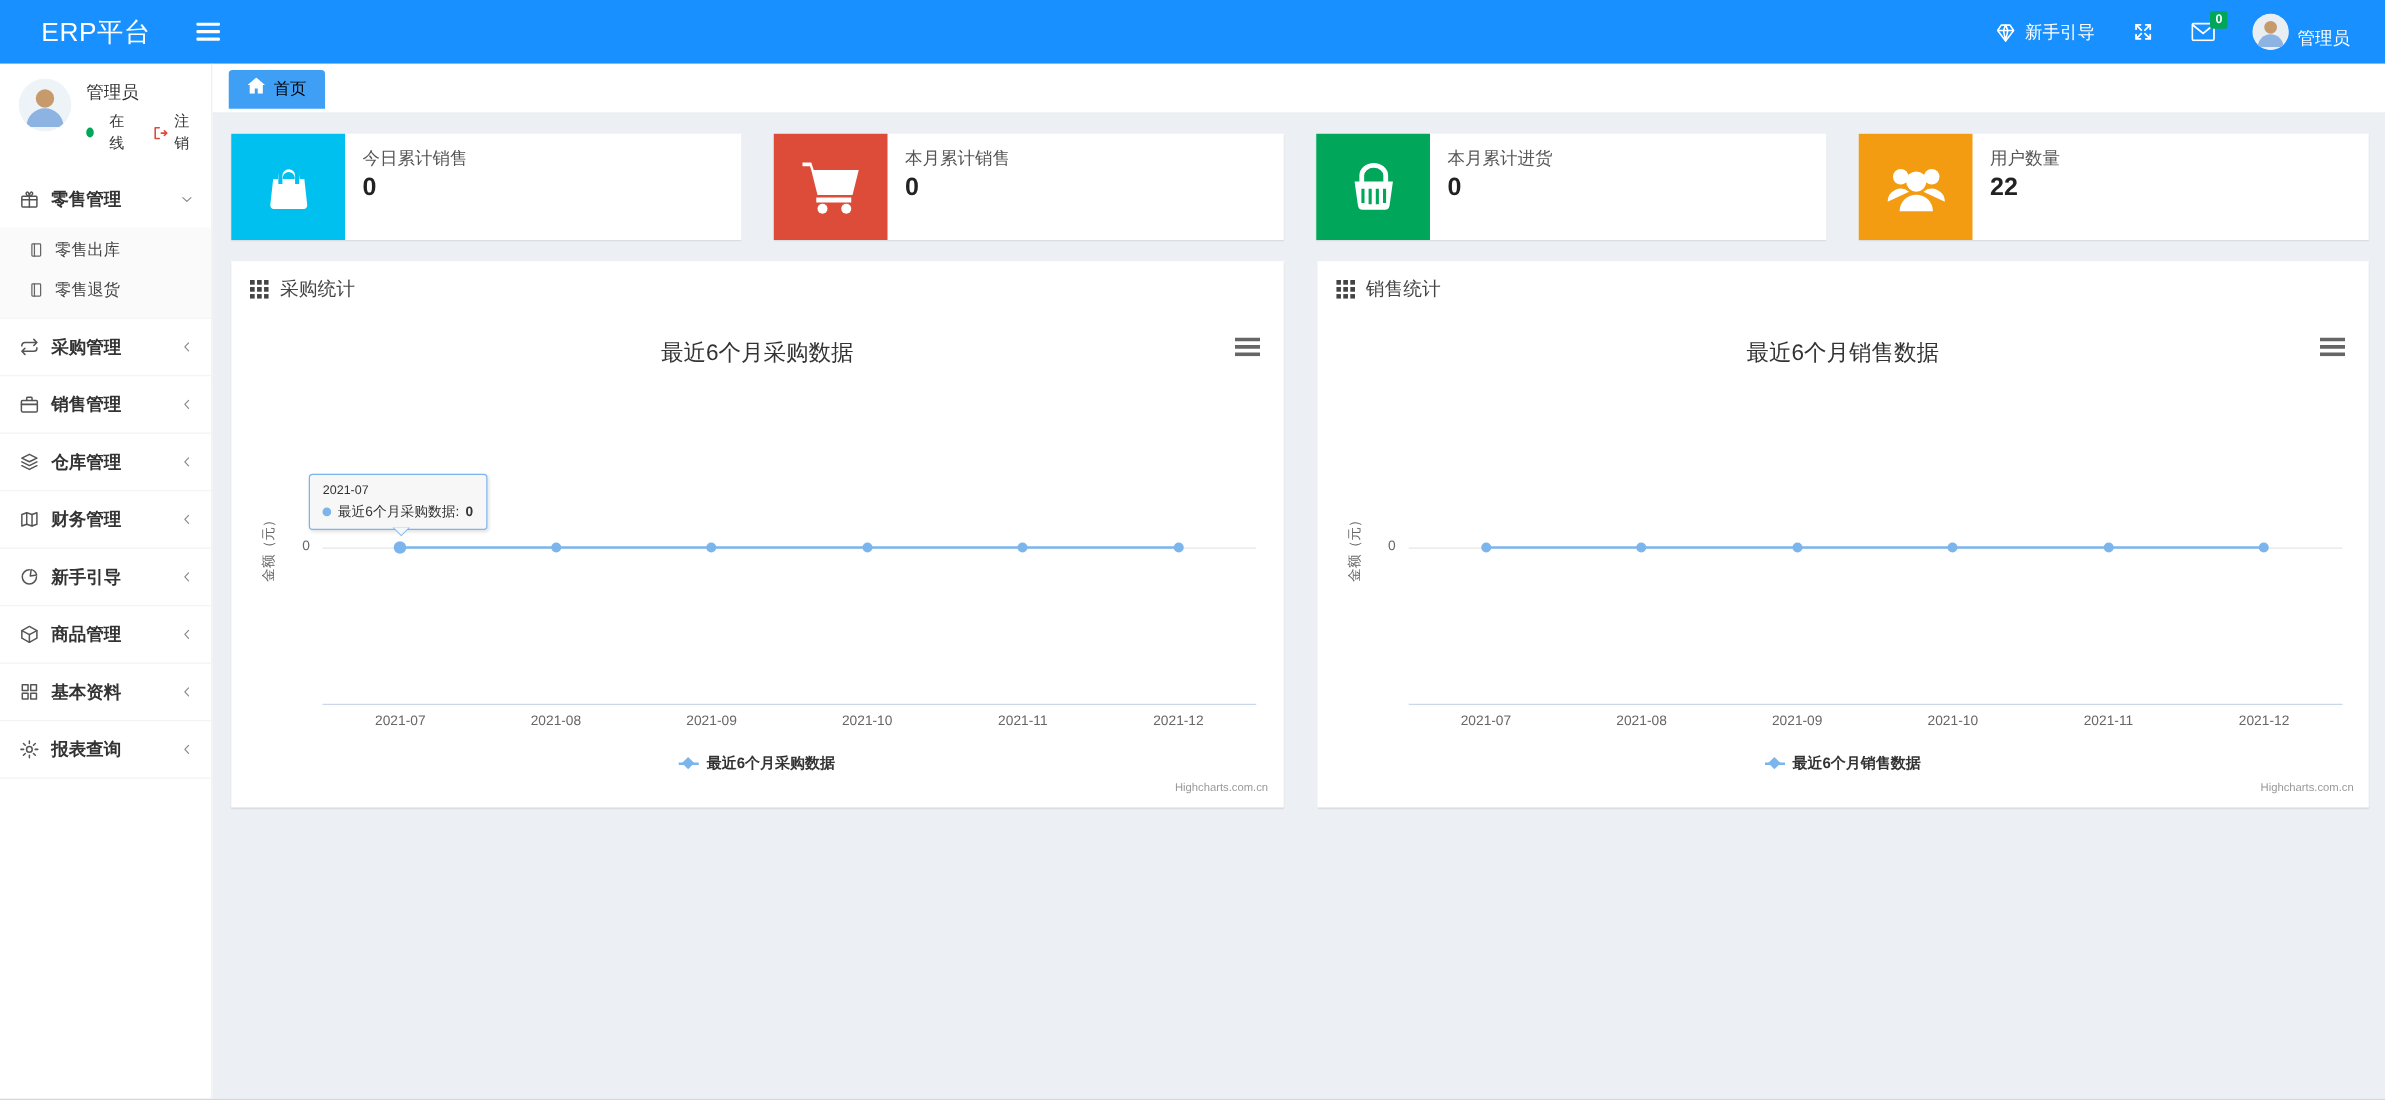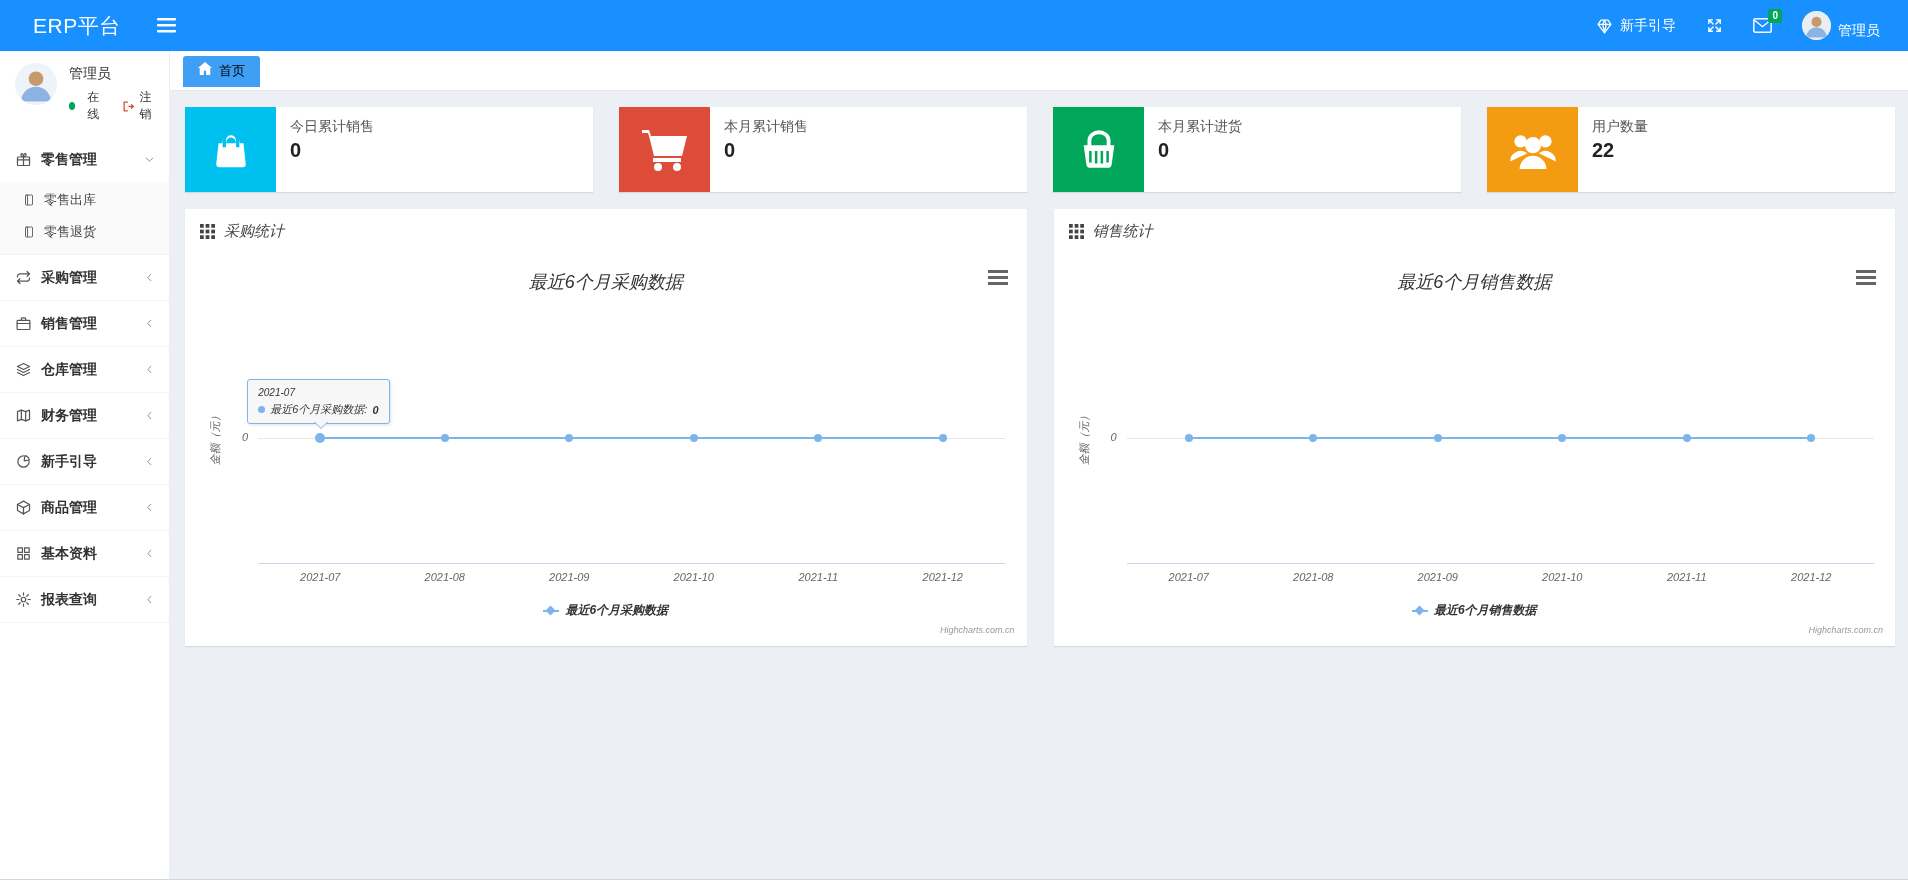--- a/index.html
+++ b/index.html
@@ -52,21 +52,21 @@
 
   
   .page { flex:1; padding:16px 13px 0 15px; overflow:hidden; }
   .cards { display:flex; gap:26px; }
   .card { flex:1; height:85px; background:#fff; display:flex; box-shadow:0 1px 1px rgba(0,0,0,.10); }
   .card-icon { width:91px; flex:none; display:flex; align-items:center; justify-content:center; color:#fff; }
   .card-body { padding:11px 14px; min-width:0; }
   .card-label { font-size:14px; color:#555; white-space:nowrap; }
   .card-value { font-size:20px; font-weight:bold; color:#222; margin-top:3px; }
 
-  .panels { display:flex; gap:27px; margin-top:17px;font-style:italic; }
+  .panels { display:flex; gap:27px; margin-top:17px; }
   .panel { flex:1; background:#fff; box-shadow:0 1px 1px rgba(0,0,0,.10); min-width:0; }
   .panel-header { display:flex; align-items:center; gap:9px; padding:13px 15px 11px; font-size:15px; color:#444; }
   .chart-box { position:relative; height:390px; margin-bottom:4px; }
 
   
   .hc-title { position:absolute; left:0; right:0; top:18px; text-align:center; font-size:18px; color:#333; }
   .hc-export { position:absolute; top:15px; right:16px; cursor:pointer; padding:3px; }
   .hc-line, .hc-grid, .hc-axis { position:absolute; }
   .hc-grid { height:1px; background:#e6e6e6; }
   .hc-axis { height:1px; background:#ccd6eb; }

